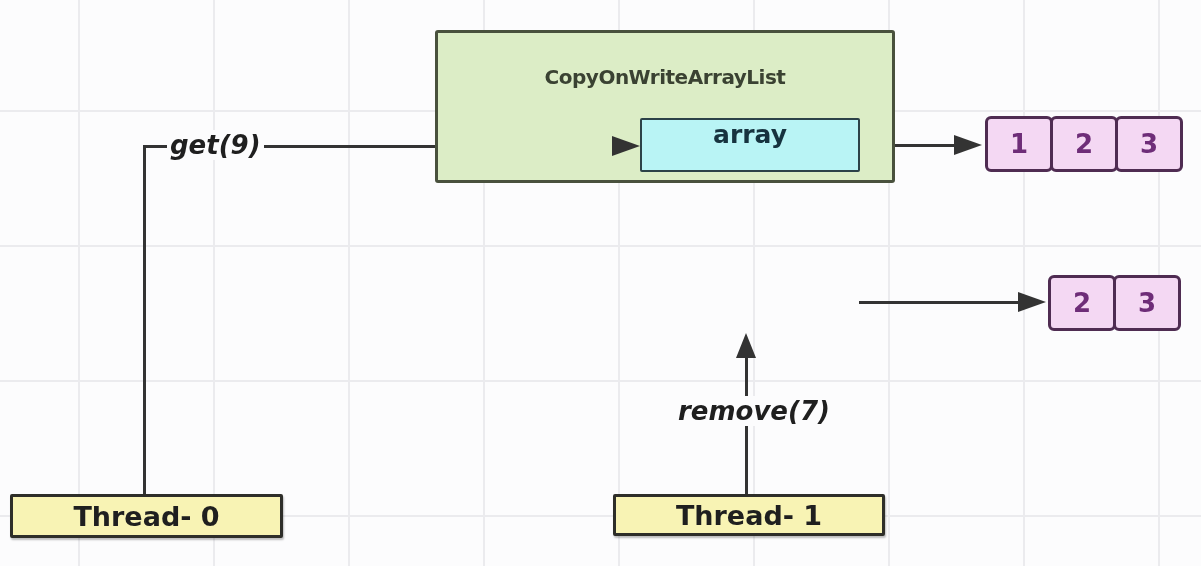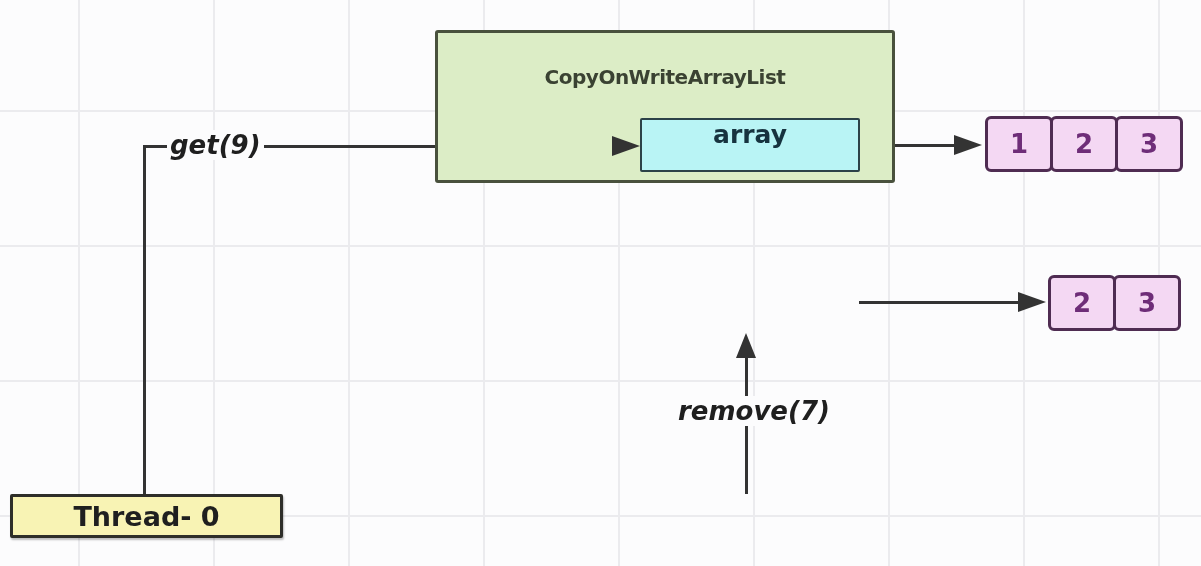--- a/index.html
+++ b/index.html
@@ -96,20 +96,23 @@
 
   <div class="cell-row cell-row-bottom">
     <div class="cell">2</div>
     <div class="cell">3</div>
   </div>
 
   <div class="box thread-box thread0-box">
     <span>Thread- 0</span>
   </div>
 
+  <div class="box thread-box thread1-box">
+    <span>Thread- 1</span>
+  </div>
 
   <div class="line" style="left:143px; top:146px; width:3px; height:348px;"></div>
   <div class="line" style="left:143px; top:145px; width:471px; height:3px;"></div>
   <div class="arrowhead arrowhead-right" style="left:612px; top:136px;"></div>
   <div class="call-label get-label">get(9)</div>
 
   <div class="line" style="left:858px; top:144px; width:97px; height:3px;"></div>
   <div class="arrowhead arrowhead-right" style="left:954px; top:135px;"></div>
 
   <div class="line" style="left:859px; top:301px; width:160px; height:3px;"></div>

